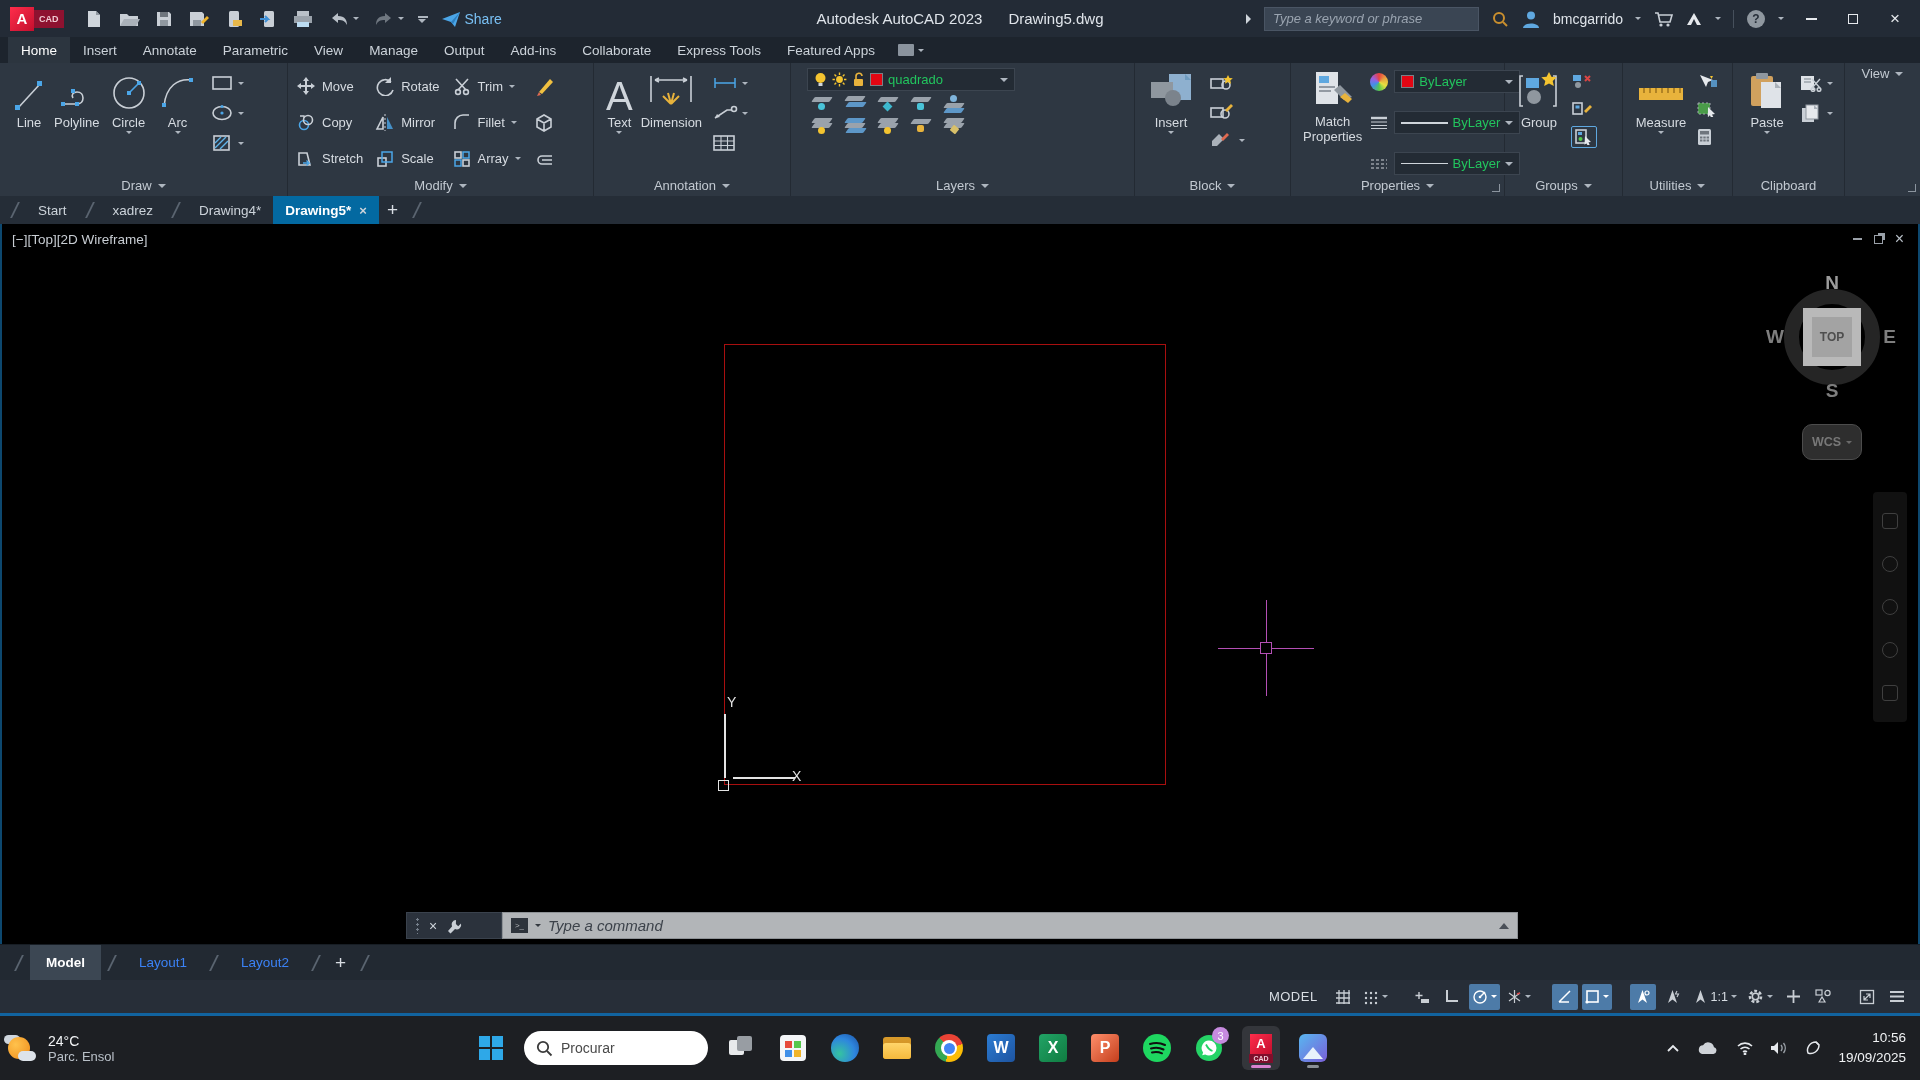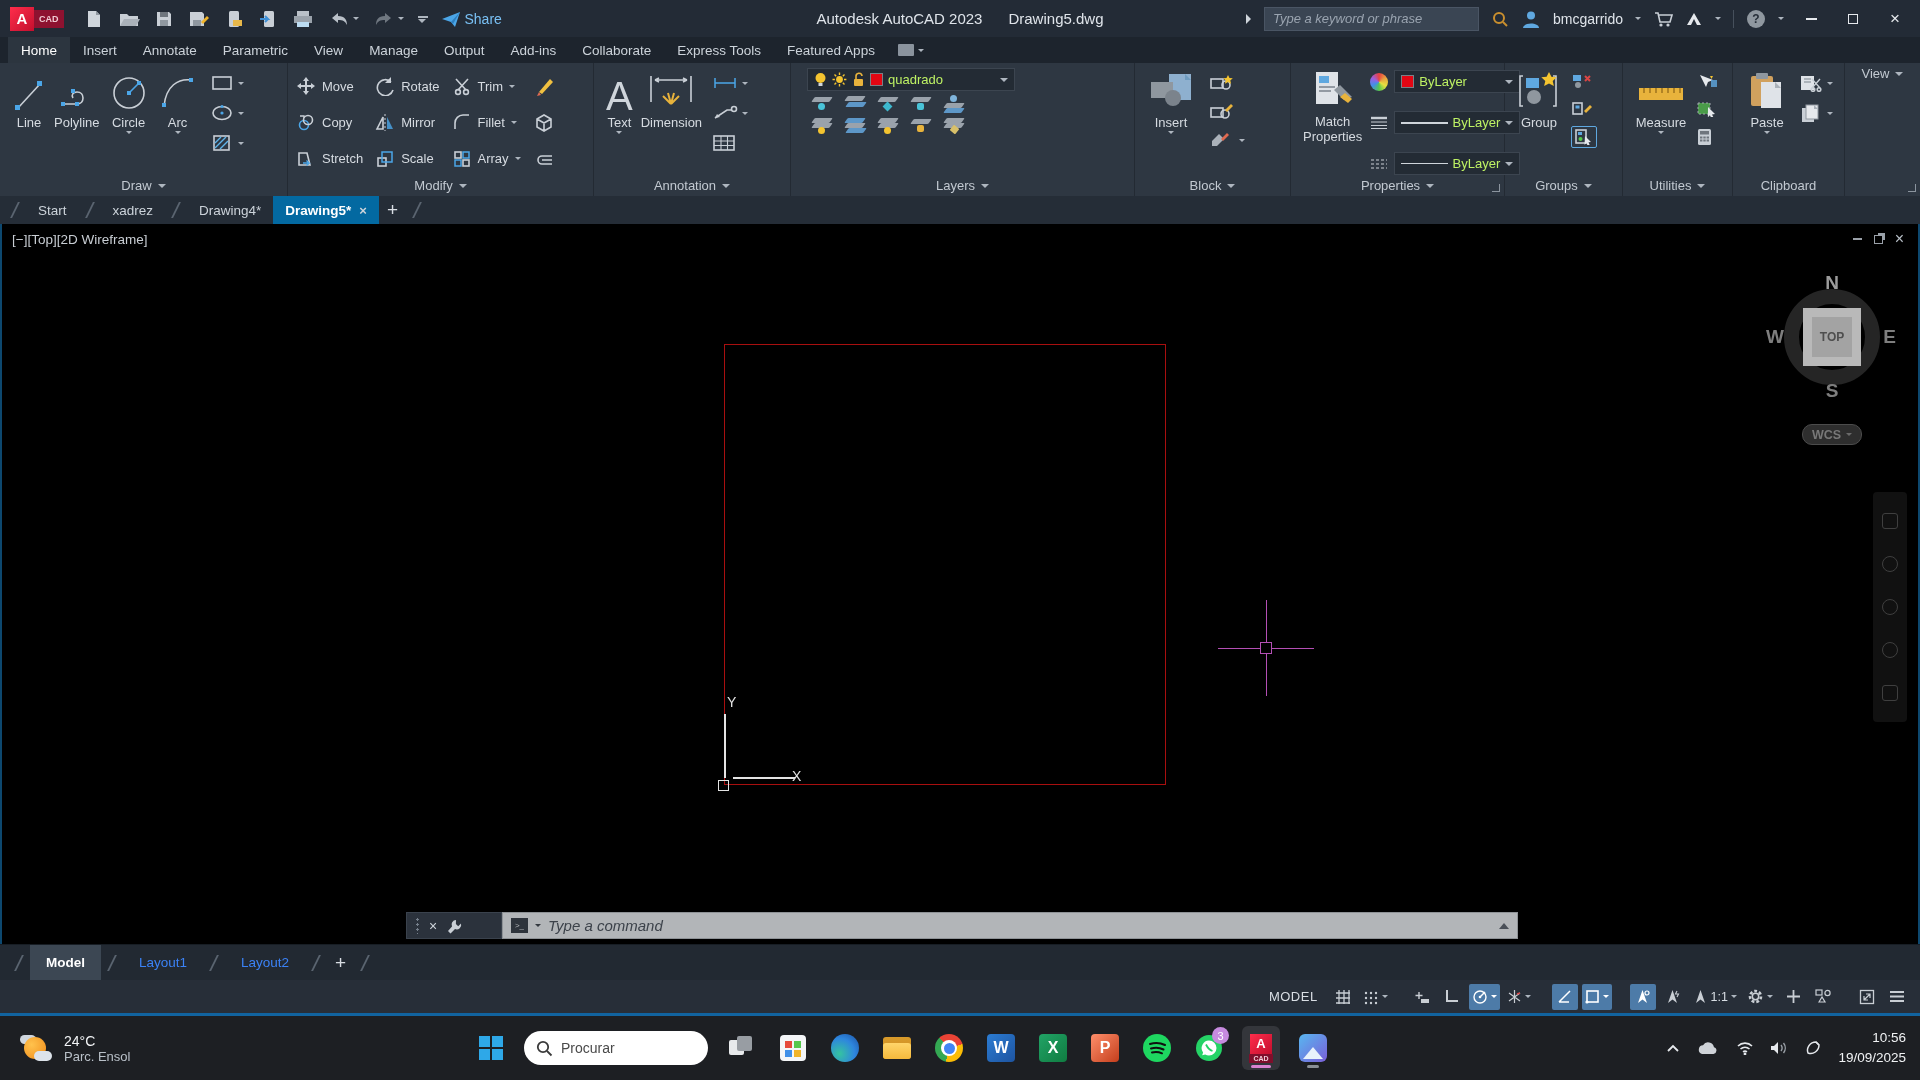--- a/index.html
+++ b/index.html
@@ -53,21 +53,21 @@
     border-right:1.5px solid #8b949e; border-bottom:1.5px solid #8b949e; }
   .bigbtn { display:flex; flex-direction:column; align-items:center; gap:1px;
     color:#d6dbe1; font-size:13px; padding:2px 4px; }
   .bigbtn .ico { height:44px; display:flex; align-items:flex-end; justify-content:center; }
   .sbtn { display:flex; align-items:center; gap:4px; height:22px; }
   .li { stroke:#c9cfd6; fill:none; stroke-width:1.6; }
   .bl { fill:#4ba6e8; }
   .modgrid { display:grid; grid-template-columns:auto auto auto auto; column-gap:12px; row-gap:4px; align-items:center; padding-top:2px; }
   .mitem { display:flex; align-items:center; gap:6px; color:#d6dbe1; font-size:13px; }
   .combo { height:23px; background:#232b34; border:1px solid #3c4550; display:flex; align-items:center;
-    gap:5px; padding:0 6px; color:#bef264; font-size:13px; }
+    gap:5px; padding:0 6px; color:#22c55e; font-size:13px; }
   .combo .fill { flex:1; }
   .swatch { width:13px; height:13px; background:#e30613; border:1px solid #7a7f86; }
   .lwline { width:52px; height:2px; background:#cfd5db; }
   .layrows { display:flex; flex-direction:column; gap:4px; margin-left:8px; }
   .layiconrow { display:flex; gap:9px; padding-left:2px; }
   .sheeticon { position:relative; width:24px; height:18px; }
   .sheet { position:absolute; width:18px; height:5px; background:#9aa2ab; transform:skewX(-35deg); border-radius:1px; }
   .sheet.b { background:#5d97c8; }
   .dot { position:absolute; width:7px; height:7px; border-radius:50%; }
   .colorwheel { width:18px; height:18px; border-radius:50%;
@@ -107,21 +107,21 @@
   .vc-ring { position:absolute; left:12px; top:13px; width:96px; height:96px; border-radius:50%;
     border:15px solid #252525; }
   .vc-n { position:absolute; left:0; right:0; top:-4px; text-align:center; color:#9c9c9c; font-weight:bold; font-size:19px; }
   .vc-s { position:absolute; left:0; right:0; top:104px; text-align:center; color:#7e7e7e; font-weight:bold; font-size:19px; }
   .vc-w { position:absolute; left:-6px; top:50px; color:#7e7e7e; font-weight:bold; font-size:19px; }
   .vc-e { position:absolute; right:-4px; top:50px; color:#7e7e7e; font-weight:bold; font-size:19px; }
   .vc-top { position:absolute; left:31px; top:32px; width:58px; height:58px; background:#b9b9b9;
     display:flex; align-items:center; justify-content:center; }
   .vc-top-inner { width:40px; height:40px; background:#a3a3a3; display:flex; align-items:center; justify-content:center;
     color:#4e4e4e; font-weight:bold; font-size:12px; }
-  .vc-wcs { position:absolute; left:30px; top:148px; width:60px; height:21px; border:1px solid #4c4c4c;
+  .vc-wcs { position:absolute; left:30px; top:148px; width:60px; height:36px; border:1px solid #4c4c4c;
     border-radius:10px; background:#2e2e2e; display:flex; align-items:center; justify-content:center; gap:5px;
     color:#787878; font-size:12.5px; font-weight:bold; }
   .vc-wcs .caret { border-top-color:#6a6a6a; }
   
   #navbar { position:absolute; left:1871px; top:268px; width:34px; height:230px;
     background:rgba(46,46,46,.38); border-radius:4px; display:flex; flex-direction:column;
     align-items:center; justify-content:space-around; padding:8px 0; }
   #navbar .nglyph { width:16px; height:16px; border:1.5px solid #3f3f3f; border-radius:3px; }
   #navbar .nglyph.round { border-radius:50%; }
   
@@ -155,21 +155,21 @@
   .stbtn { min-width:26px; height:26px; display:flex; align-items:center; justify-content:center;
     gap:3px; border-radius:2px; color:#c9ced4; padding:0 3px; }
   .stbtn.on { background:#4d7ba8; color:#fff; }
   .stbtn svg { display:block; }
   .stgap { width:10px; }
   .st-scale { color:#d9dee4; font-size:12.5px; }
 
   
   #taskbar { position:absolute; left:0; top:1016px; width:1920px; height:64px; background:#1d1f23;
     display:flex; align-items:center; }
-  #weather { display:flex; align-items:center; gap:10px; padding-left:20px; }
+  #weather { display:flex; align-items:center; gap:10px; padding-left:4px; }
   .wicon { position:relative; width:34px; height:30px; }
   .wsun { position:absolute; left:4px; top:4px; width:22px; height:22px; border-radius:50%;
     background:radial-gradient(circle at 35% 35%, #ffc24d, #f08c1a); }
   .wcloud1 { position:absolute; left:0px; top:2px; width:16px; height:9px; border-radius:8px; background:#cfd6de; }
   .wcloud2 { position:absolute; left:14px; top:18px; width:18px; height:10px; border-radius:8px; background:#dde3ea; }
   .wtemp { color:#f2f4f6; font-size:14px; }
   .wdesc { color:#b9c0c8; font-size:13px; }
   #tb-center { position:absolute; left:472px; top:0; height:64px; display:flex; align-items:center; gap:14px; }
   .tbicon { width:38px; height:44px; display:flex; align-items:center; justify-content:center;
     position:relative; border-radius:6px; }

